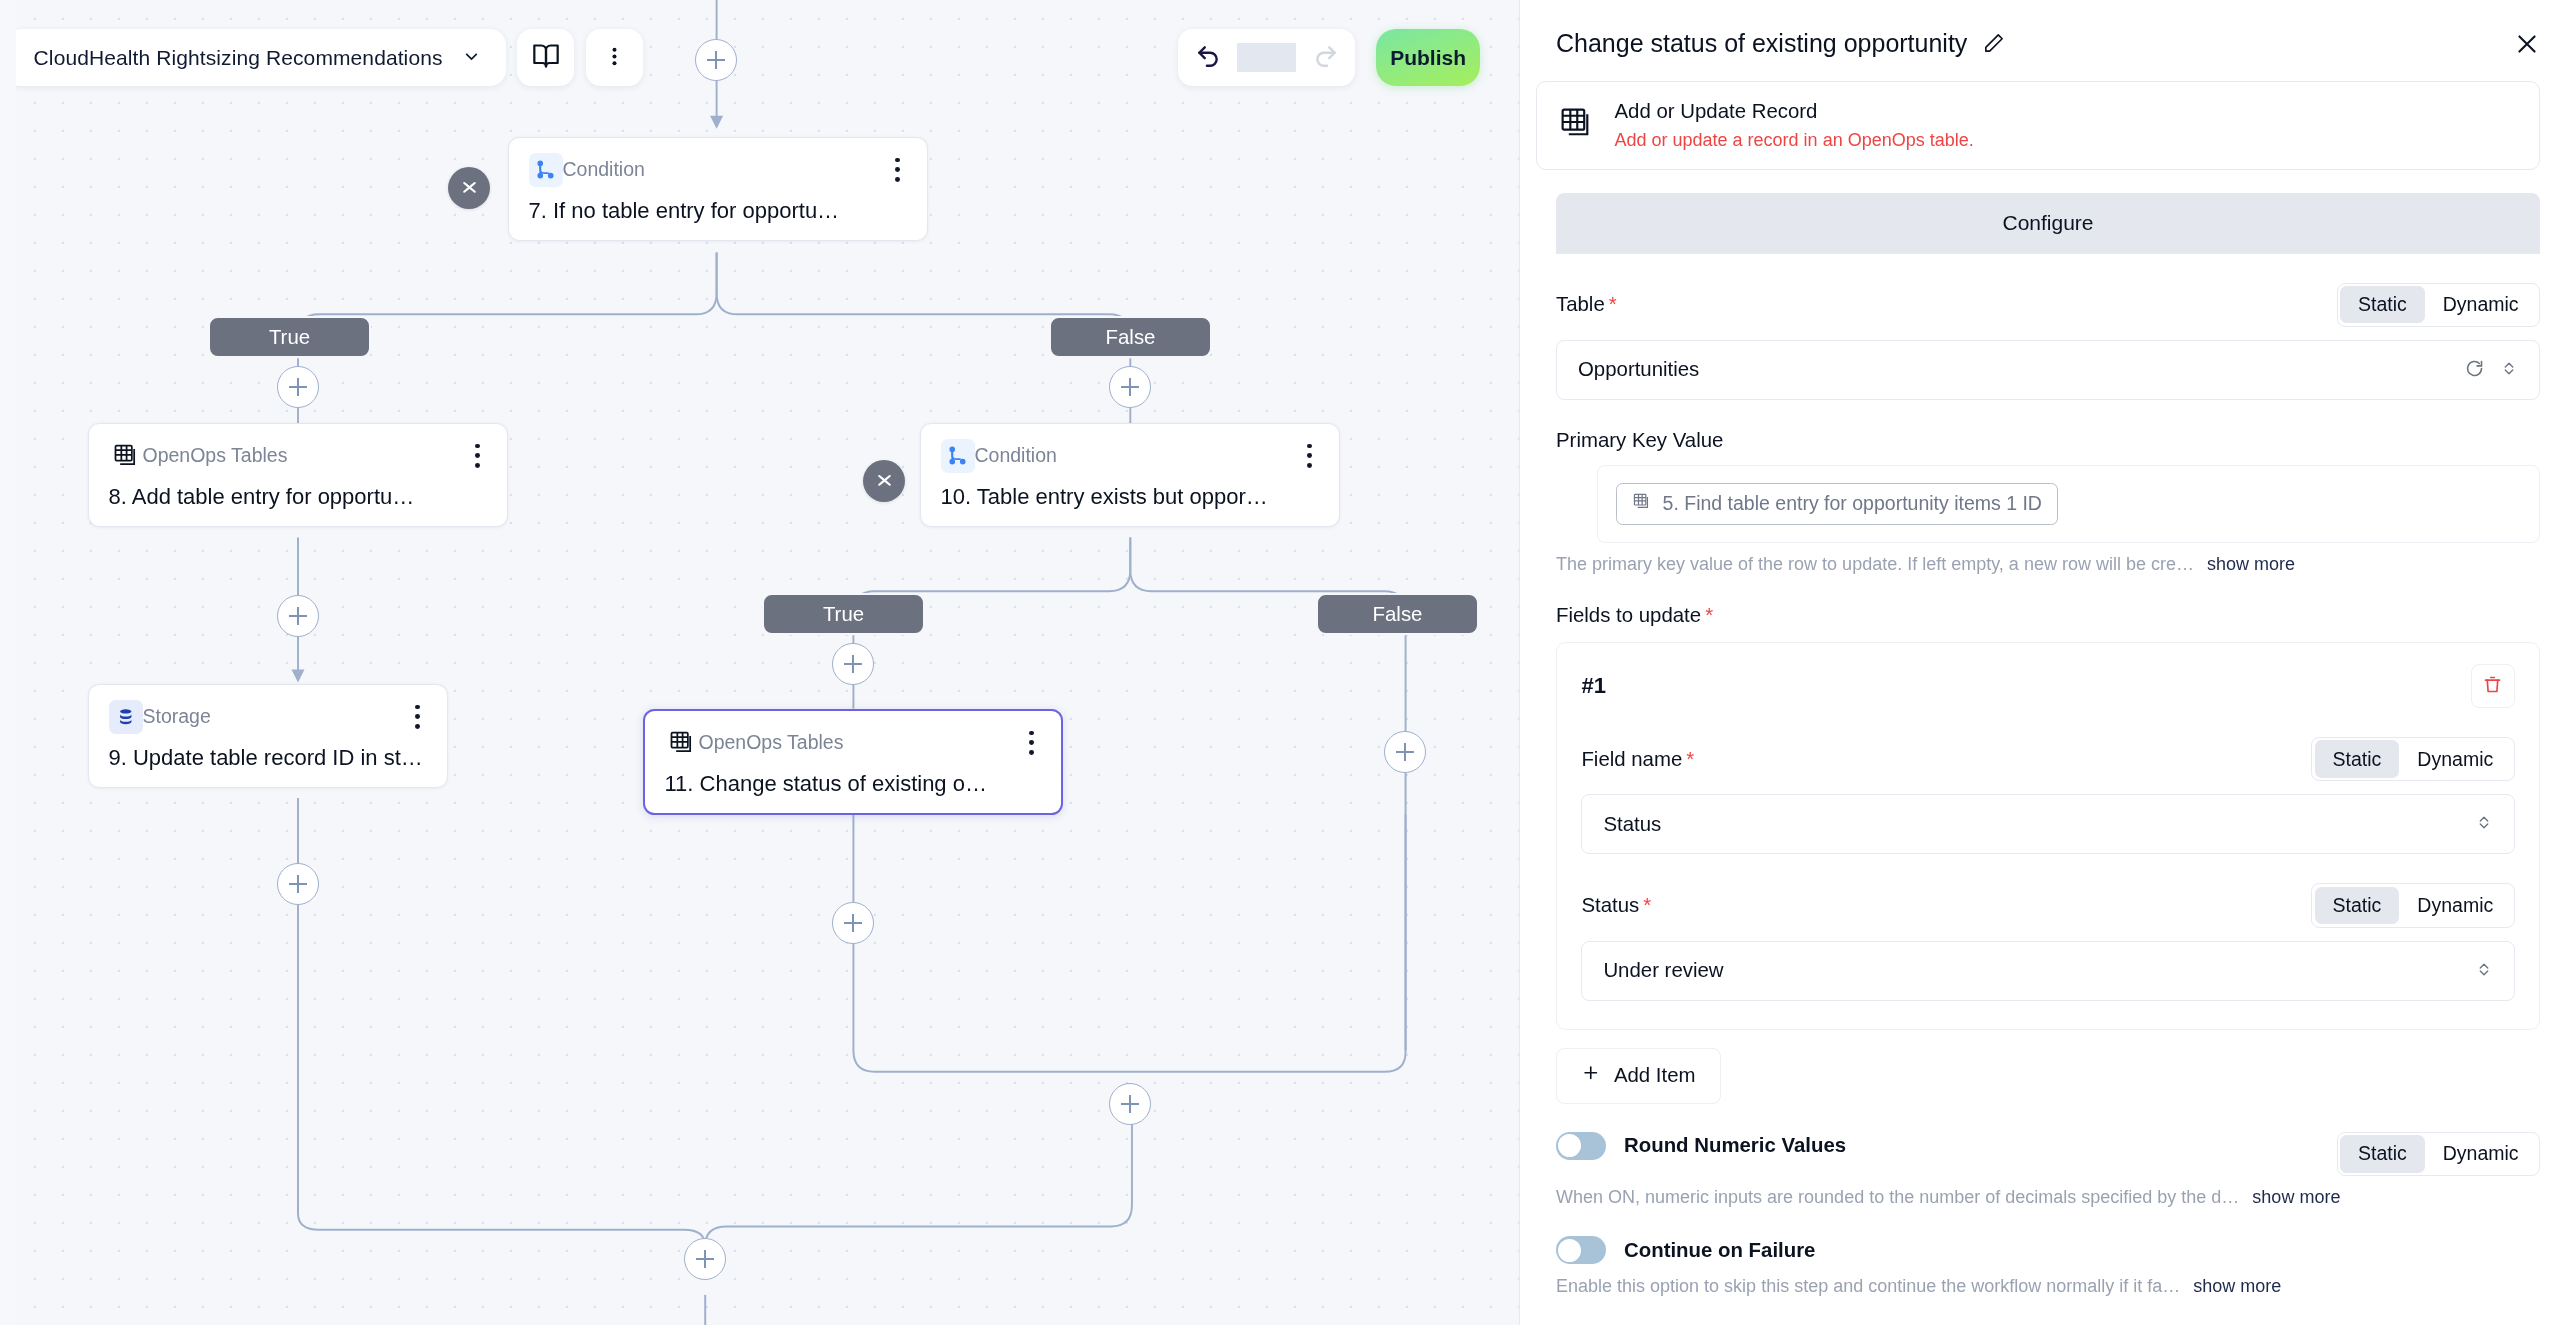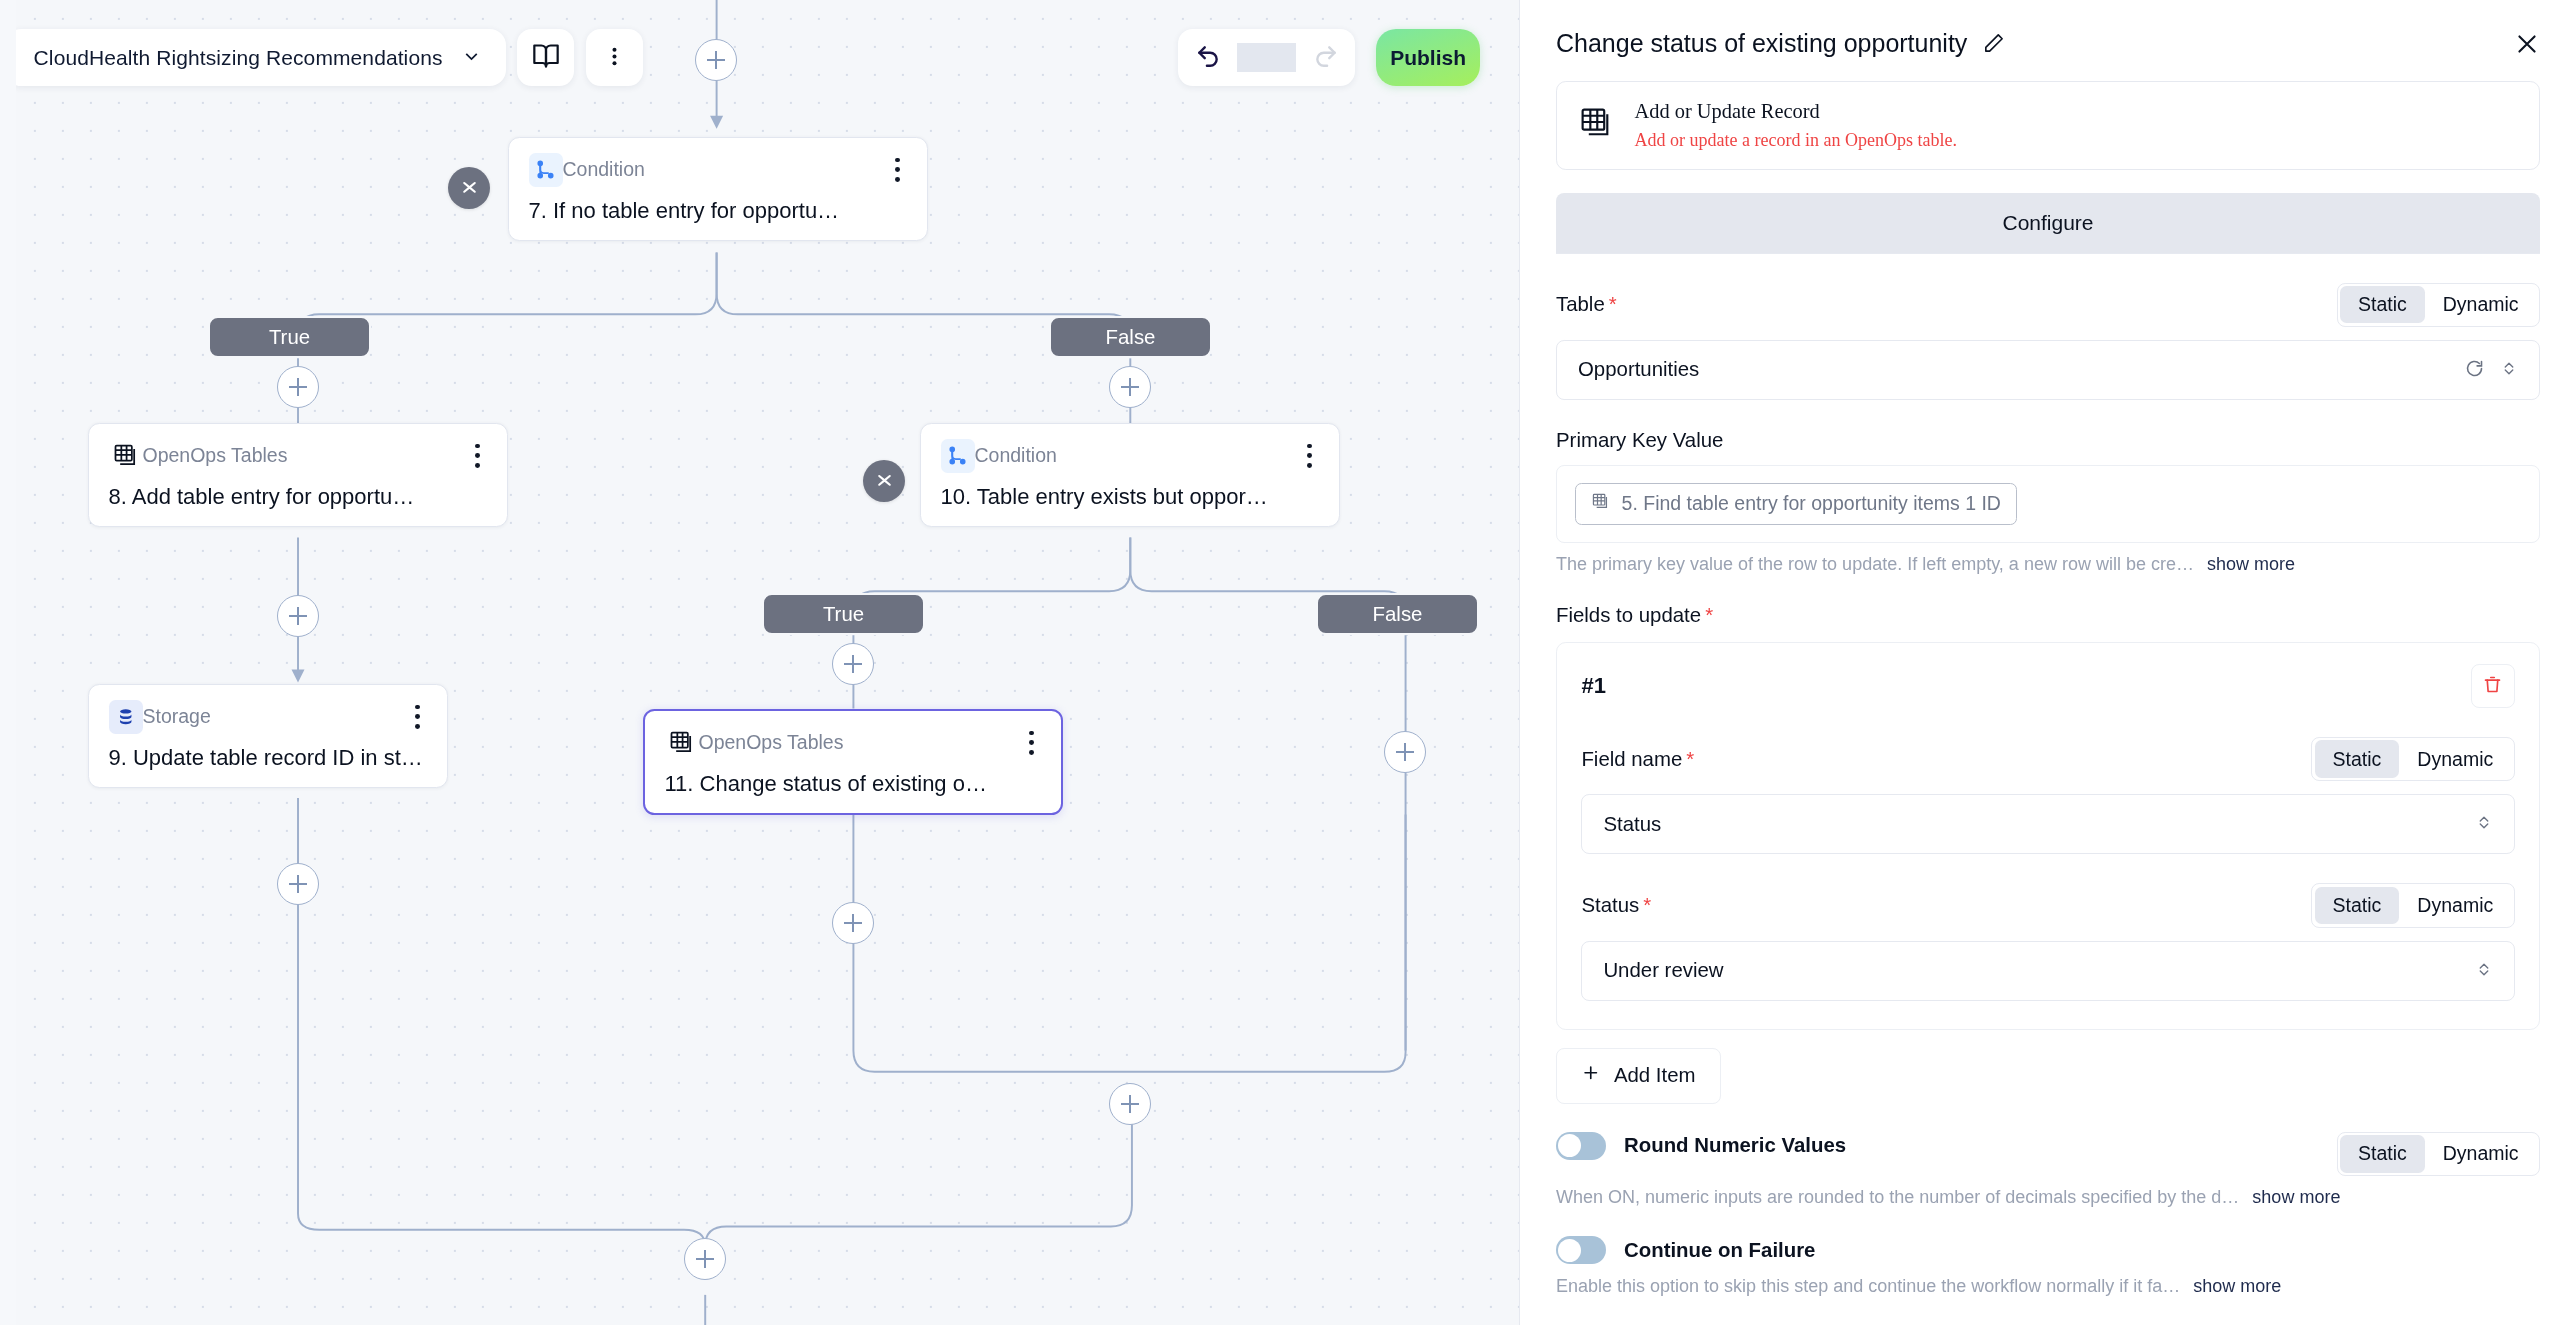--- a/index.html
+++ b/index.html
@@ -125,22 +125,22 @@
   .panel-head {
     display: flex; align-items: center; padding: 29px 36px 0 36px;
   }
   .panel-head .ptitle {
     font-size: 25px; color: #0b1220; font-weight: 400;
   }
   .pencil { margin-left: 14.7px; cursor: pointer; display:flex; }
   .close-x { margin-left: auto; cursor: pointer; display:flex; }
 
   .piece-card {
-    margin: 23px 36px 0 36px; border: 1.2px solid #e6e9f0; border-radius: 9.8px;
-    display: flex; align-items: center; gap: 19.5px; padding: 18px 21px; font-family: Liberation Serif, serif;
+    margin: 23px 36px 0 16px; border: 1.2px solid #e6e9f0; border-radius: 9.8px;
+    display: flex; align-items: center; gap: 19.5px; padding: 18px 21px;
   }
   .piece-text .pt-title { font-size: 20.4px; color: #0b1220; }
   .piece-text .pt-sub { font-size: 18px; color: #ef4444; margin-top: 6.5px; }
 
   .tabs { display: flex; margin: 23px 36px 0 36px; border-bottom: 1.2px solid #e6e9f0; }
   .tab {
     flex: 1 1 0; text-align: center; font-size: 21px; color: #0b1220;
     padding: 18px 0; cursor: pointer; background: #fff;
     border-top-left-radius: 8.1px; border-top-right-radius: 8.1px;
   }
@@ -163,21 +163,21 @@
   .seg span.on { background: #e4e7ee; }
 
   .select-box {
     margin-top: 13px; height: 60px; border: 1.2px solid #e6e9f0; border-radius: 8.1px;
     display: flex; align-items: center; padding: 0 21px; gap: 14.7px;
   }
   .select-box .val { font-size: 20.4px; color: #0b1220; flex: 1 1 auto; }
 
   .mention-box {
     margin-top: 13px; min-height: 78px; border: 1.2px solid #eceff4; border-radius: 8.1px;
-    display: flex; align-items: center; padding: 0 18px;
+    display: flex; align-items: center; padding: 0 18px; margin-left: 41px;
   }
   .chip {
     display: inline-flex; align-items: center; gap: 11.4px;
     border: 1.2px solid #b9bfcb; border-radius: 6.5px; padding: 8.1px 14.7px;
     font-size: 19.5px; color: #6f7788; background: #fff;
   }
   .helper {
     margin-top: 11.4px; font-size: 18px; color: #9aa2b2;
     display: flex; align-items: baseline; gap: 13px;
   }

